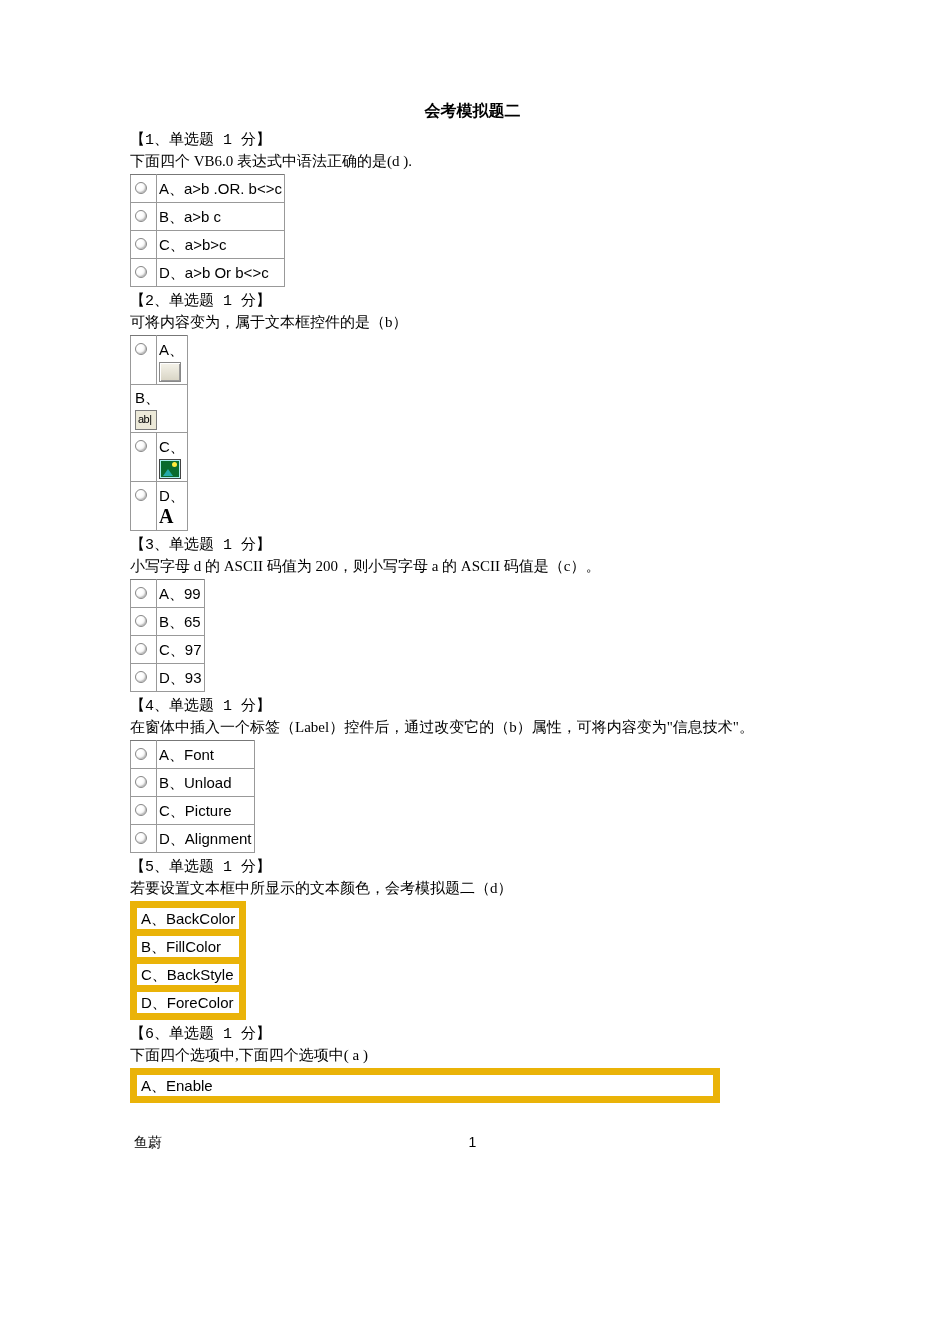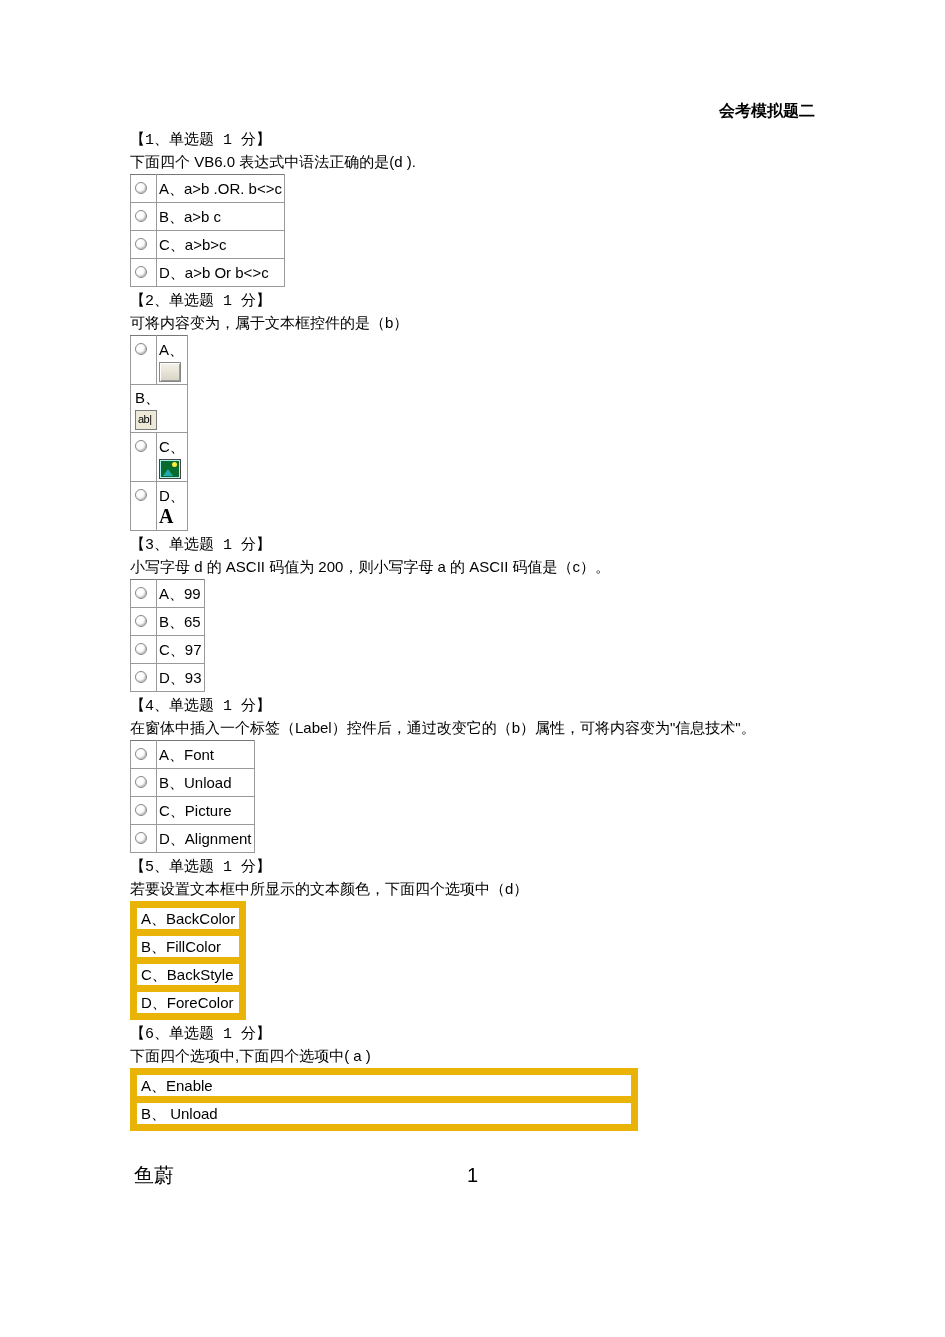--- a/index.html
+++ b/index.html
@@ -9,30 +9,30 @@
     }
     body {
       font-family: "SimSun", "宋体", Arial, sans-serif;
       font-size: 15px;
       background: #fff;
       width: 945px;
       padding: 100px 130px 20px 130px;
       line-height: 1.4;
     }
     .title {
-      text-align: right;
+      text-align: center;
       font-weight: bold;
       font-size: 16px;
       margin-bottom: 8px;
     }
     .q-header {
       font-family: Liberation Mono, monospace;
     }
     .q-text {
-      font-family: Liberation Sans, sans-serif;
+      font-family: Liberation Serif, serif;
       margin-bottom: 2px;
     }
     table {
       border-collapse: collapse;
       margin-bottom: 4px;
     }
     td {
       border: 1px solid #999;
       border-top: 1px solid #777;
       padding: 3px 2px;
@@ -113,40 +113,40 @@
       font-family: "Times New Roman", serif;
       font-weight: bold;
       font-size: 20px;
       line-height: 20px;
       display: inline-block;
     }
     .footer {
       display: flex;
       justify-content: space-between;
       margin-top: 30px;
-      font-size: 20px;
+      font-size: 14px;
       padding: 0 4px;
     }
     .footer .page {
       flex: 1;
       text-align: center;
     }
     .footer .author {
       width: 60px;
     }
     .footer .spacer {
       width: 60px;
     }
     .plain-row td {
       border: 7px solid #eab308;
       padding: 0 4px;
       height: 22px;
     }
     table.wide {
-      width: 508px;
+      width: 590px;
     }
   </style>
 </head>
 <body>
 
 <div class="title">会考模拟题二</div>
 
 <div class="q-header">【1、单选题 1 分】</div>
 <div class="q-text">下面四个 VB6.0 表达式中语法正确的是(d ).</div>
 <table>
@@ -232,21 +232,21 @@
         <td>C、Picture</td>
       </tr>
   <tr>
         <td class="radio-cell"><span class="radio"></span></td>
         <td>D、Alignment</td>
       </tr>
 </tbody>
   </table>
 
 <div class="q-header">【5、单选题 1 分】</div>
-<div class="q-text">若要设置文本框中所显示的文本颜色，下面四个选项中（d）</div>
+<div class="q-text">若要设置文本框中所显示的文本颜色，会考模拟题二（d）</div>
 <table class="plain-row">
   <tbody>
       <tr>
         <td>A、BackColor</td>
       </tr>
   <tr>
         <td>B、FillColor</td>
       </tr>
   <tr>
         <td>C、BackStyle</td>
@@ -256,23 +256,20 @@
       </tr>
 </tbody>
   </table>
 
 <div class="q-header">【6、单选题 1 分】</div>
 <div class="q-text">下面四个选项中,下面四个选项中(    a    )</div>
 <table class="plain-row wide">
   <tbody>
       <tr>
         <td>A、Enable</td>
-      </tr>
-  <tr>
-        <td>B、 Unload</td>
       </tr>
 </tbody>
   </table>
 
 <div class="footer">
   <span class="author">鱼蔚</span>
   <span class="page">1</span>
   <span class="spacer"></span>
 </div>
 

